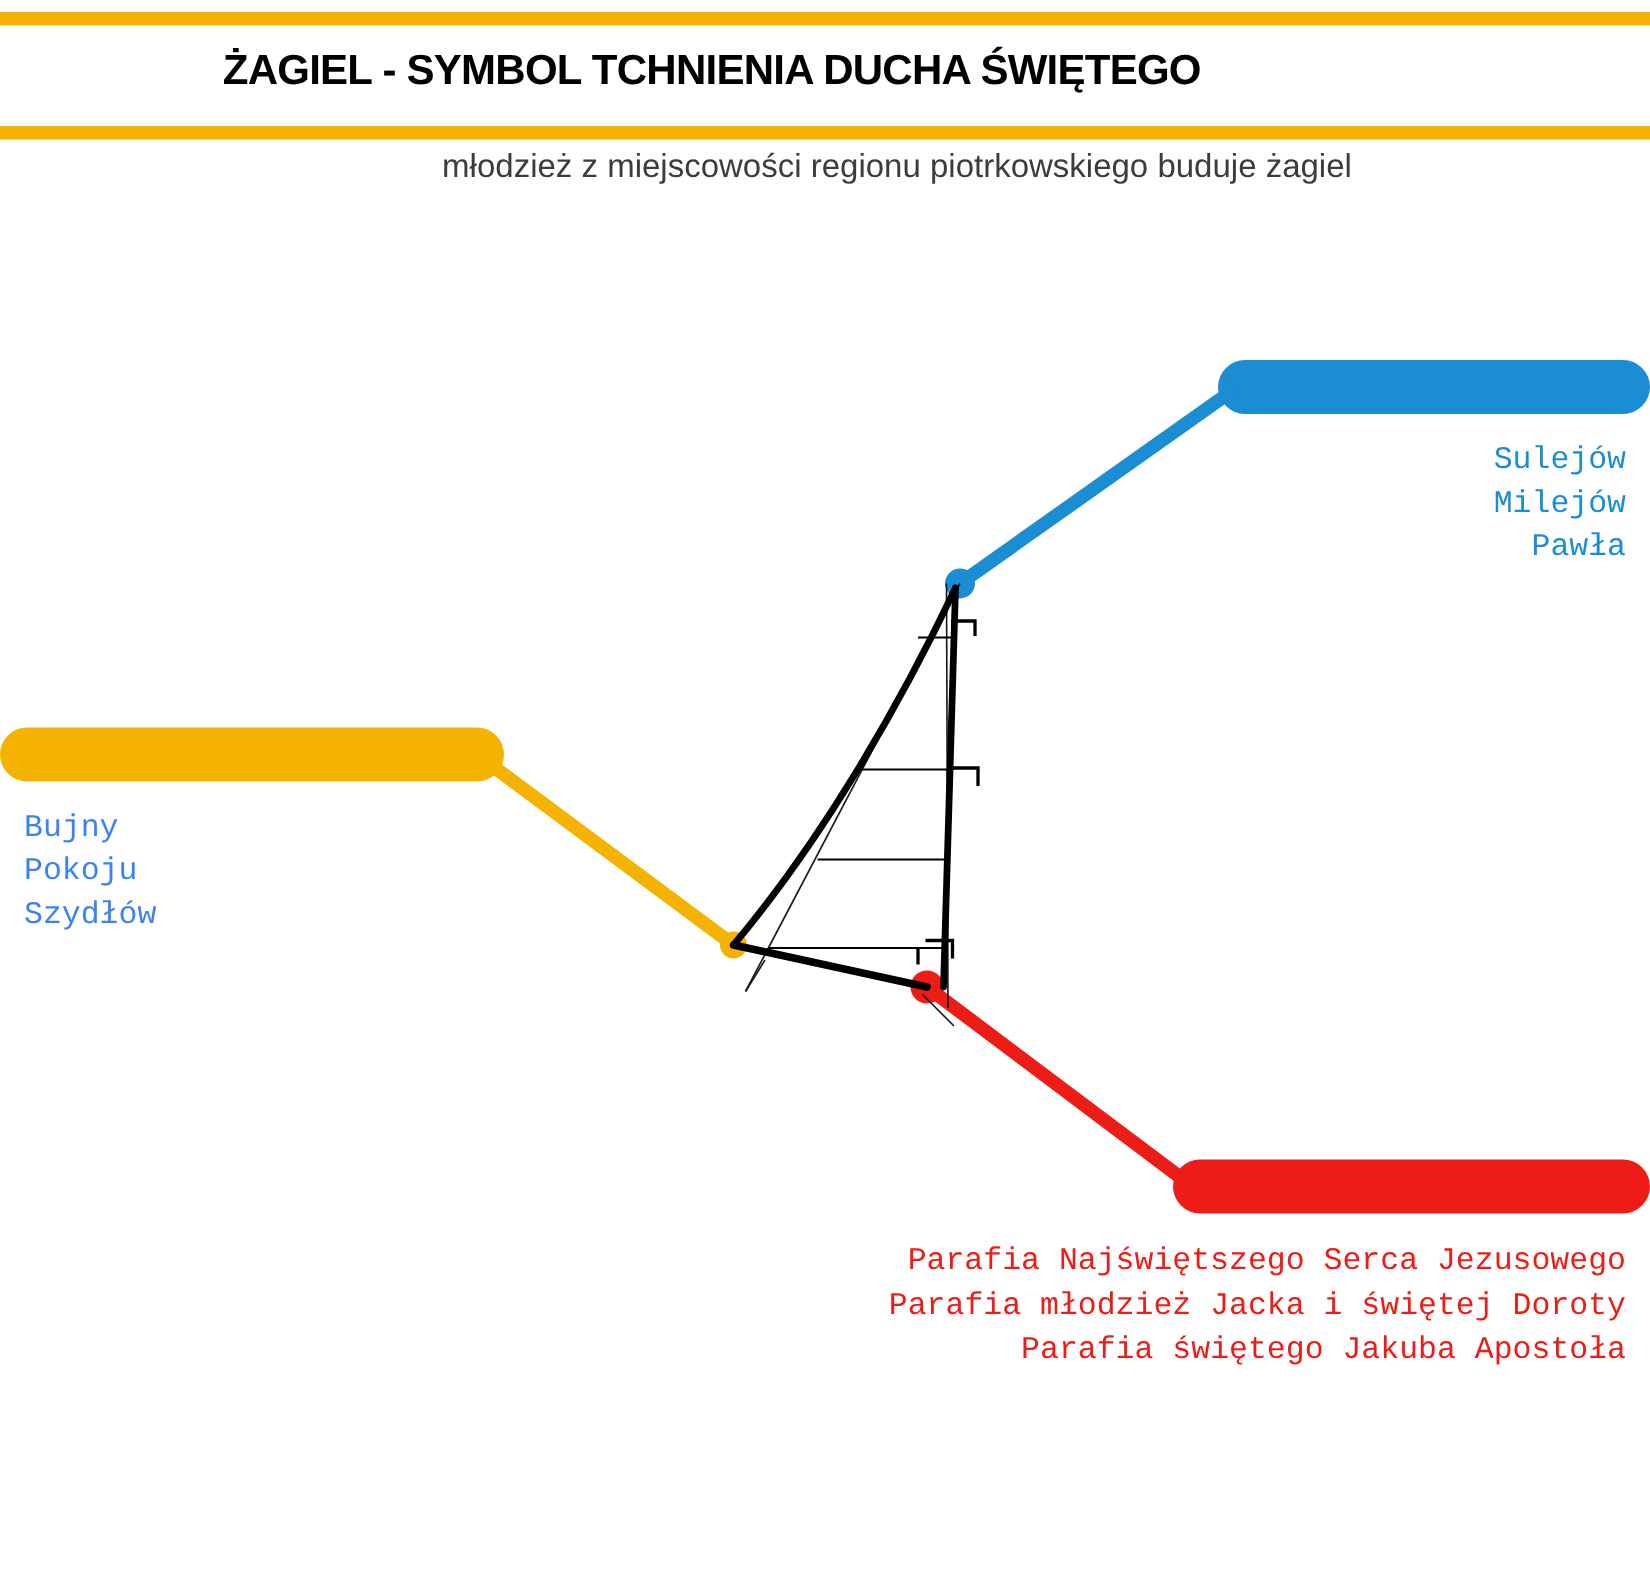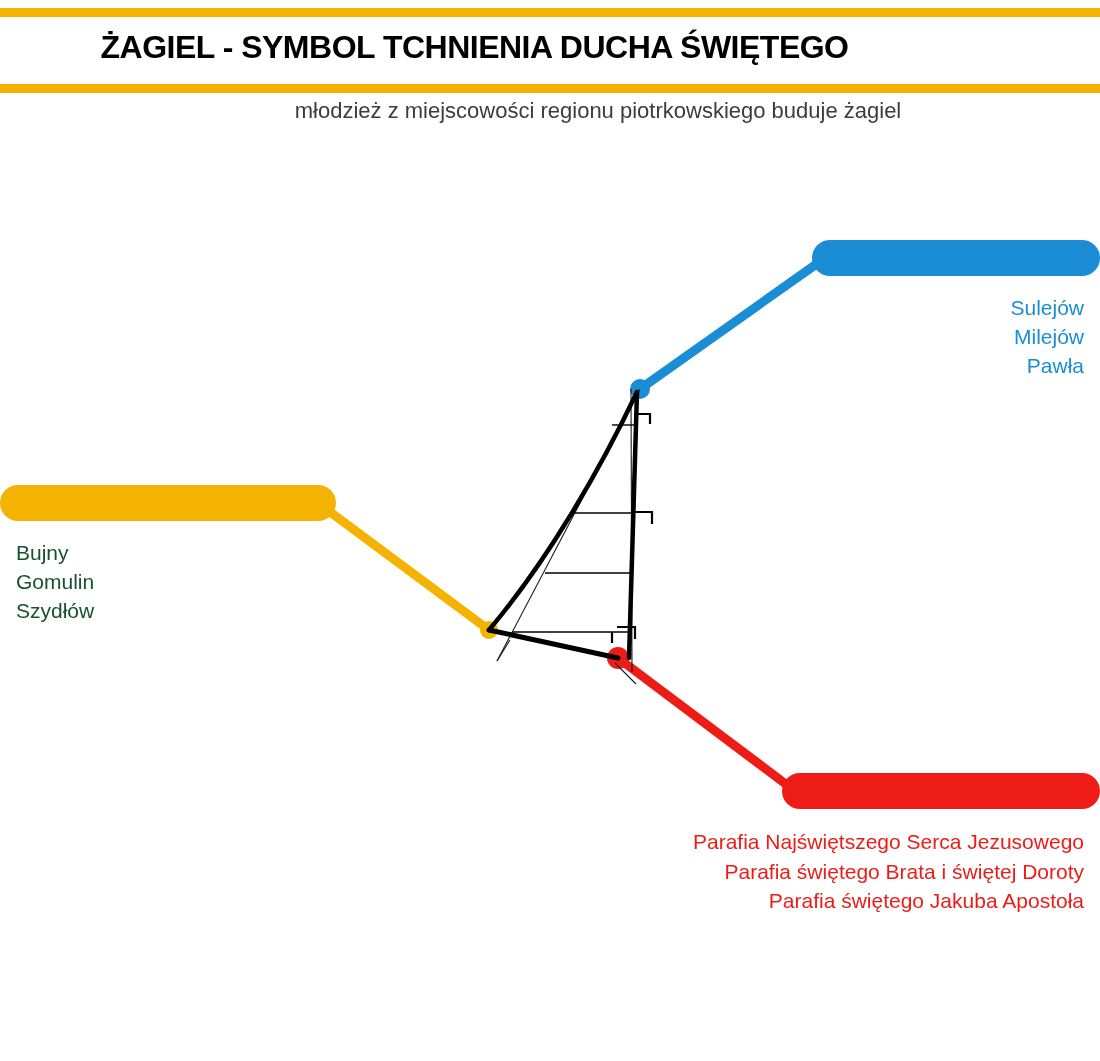--- a/index.html
+++ b/index.html
@@ -29,21 +29,21 @@
   }
   #rule-top { position: absolute; left: 0; top: 8px; }
   #rule-bottom { position: absolute; left: 0; top: 84px; }
 
   #main-title {
     position: absolute;
     left: 0;
     top: 16px;
     width: 949px;
     text-align: center;
-    font-size: 32px;
+    font-size: 28px;
     font-weight: bold;
     letter-spacing: -0.5px;
     color: #000000;
     white-space: nowrap;
     line-height: 62px;
   }
 
   #subtitle {
     position: absolute;
     left: 0;
@@ -64,32 +64,33 @@
     width: 1100px;
     height: 1061px;
   }
 
   
   .label-block {
     position: absolute;
     line-height: 29px;
     font-size: 21px;
     white-space: nowrap;
+    font-family: Liberation Mono, monospace;
   }
   #label-blue {
     right: 16px;
     top: 293px;
     text-align: right;
     color: #1B8DD4;
   }
   #label-yellow {
     left: 16px;
     top: 538px;
     text-align: left;
-    color: #14532d;
+    color: #3b82f6;
   }
   #label-red {
     right: 16px;
     top: 827px;
     text-align: right;
     color: #EE1C17;
     line-height: 29.5px;
   }
   .label-line { display: block; }
 </style>
@@ -155,21 +156,21 @@
 </svg>
 
 <div id="label-blue" class="label-block">
   <span class="label-line">Sulejów</span>
   <span class="label-line">Milejów</span>
   <span class="label-line">Pawła</span>
 </div>
 
 <div id="label-yellow" class="label-block">
   <span class="label-line">Bujny</span>
-  <span class="label-line">Gomulin</span>
+  <span class="label-line">Pokoju</span>
   <span class="label-line">Szydłów</span>
 </div>
 
 <div id="label-red" class="label-block">
   <span class="label-line">Parafia Najświętszego Serca Jezusowego</span>
-  <span class="label-line">Parafia świętego Brata i świętej Doroty</span>
+  <span class="label-line">Parafia młodzież Jacka i świętej Doroty</span>
   <span class="label-line">Parafia świętego Jakuba Apostoła</span>
 </div>
 
 </body></html>

